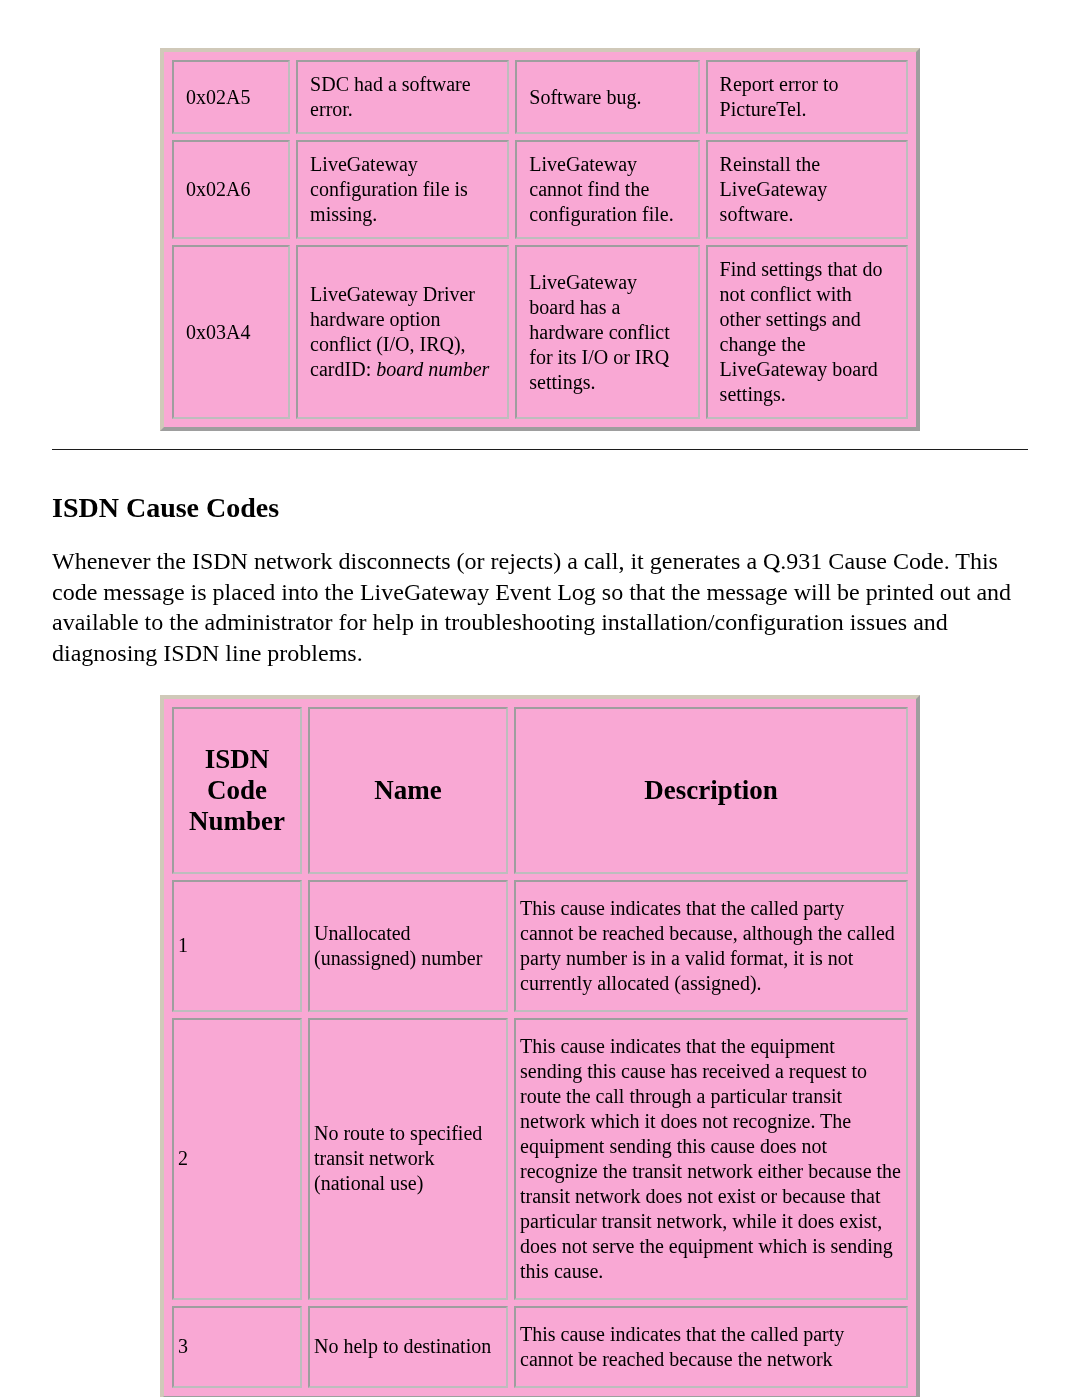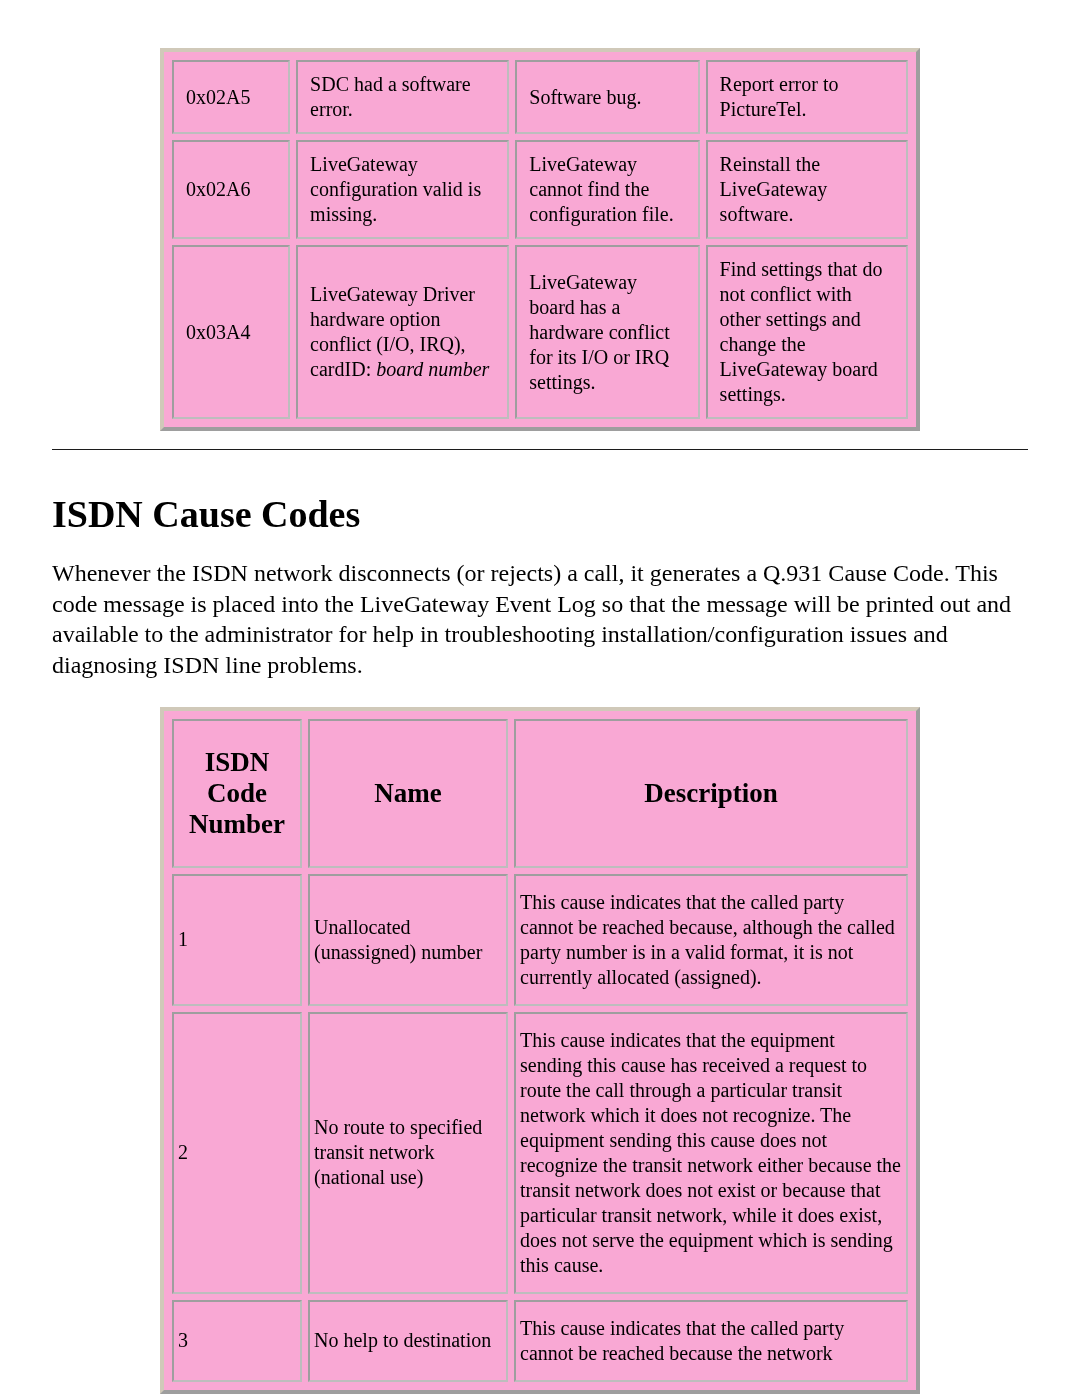--- a/index.html
+++ b/index.html
@@ -37,40 +37,40 @@
     font-size: 20px;
     line-height: 1.25;
     vertical-align: middle;
   }
   .err-col-code  { width: 100px; }
   .err-col-msg   { width: 215px; }
   .err-col-cause { width: 175px; }
   .err-col-fix   { width: 200px; }
   .italic { font-style: italic; }
   .sec-title {
-    font-size: 38px;
+    font-size: 28px;
     font-weight: bold;
     margin: 42px 0 22px 0;
   }
   .p-text {
     font-size: 24px;
     line-height: 1.28;
     margin: 0 0 26px 0;
   }
   .isdn-table {
     border-collapse: separate;
     border-spacing: 6px;
     width: 100%;
     table-layout: fixed;
   }
   .isdn-table th {
     border: 2px solid #bdbdbd;
     border-top-color: #9e9e9e;
     border-left-color: #9e9e9e;
-    padding: 26px 10px;
+    padding: 35px 10px;
     font-size: 27px;
     font-weight: bold;
     text-align: center;
     vertical-align: middle;
   }
   .isdn-table td {
     border: 2px solid #bdbdbd;
     border-top-color: #9e9e9e;
     border-left-color: #9e9e9e;
     padding: 14px 4px;
@@ -100,21 +100,21 @@
   <table class="err-table">
     <tbody>
             <tr>
       <td class="err-col-code">0x02A5</td>
       <td class="err-col-msg">SDC had a software error.</td>
       <td class="err-col-cause">Software bug.</td>
       <td class="err-col-fix">Report error to PictureTel.</td>
     </tr>
     <tr>
       <td class="err-col-code">0x02A6</td>
-      <td class="err-col-msg">LiveGateway configuration valid is missing.</td>
+      <td class="err-col-msg">LiveGateway configuration file is missing.</td>
       <td class="err-col-cause">LiveGateway cannot find the configuration file.</td>
       <td class="err-col-fix">Reinstall the LiveGateway software.</td>
     </tr>
     <tr>
       <td class="err-col-code">0x03A4</td>
       <td class="err-col-msg">
         <span>LiveGateway Driver hardware option conflict (I/O, IRQ), cardID: </span><span class="italic">board number</span>
       </td>
       <td class="err-col-cause">LiveGateway board has a hardware conflict for its I/O or IRQ settings.</td>
       <td class="err-col-fix">Find settings that do not conflict with other settings and change the LiveGateway board settings.</td>

